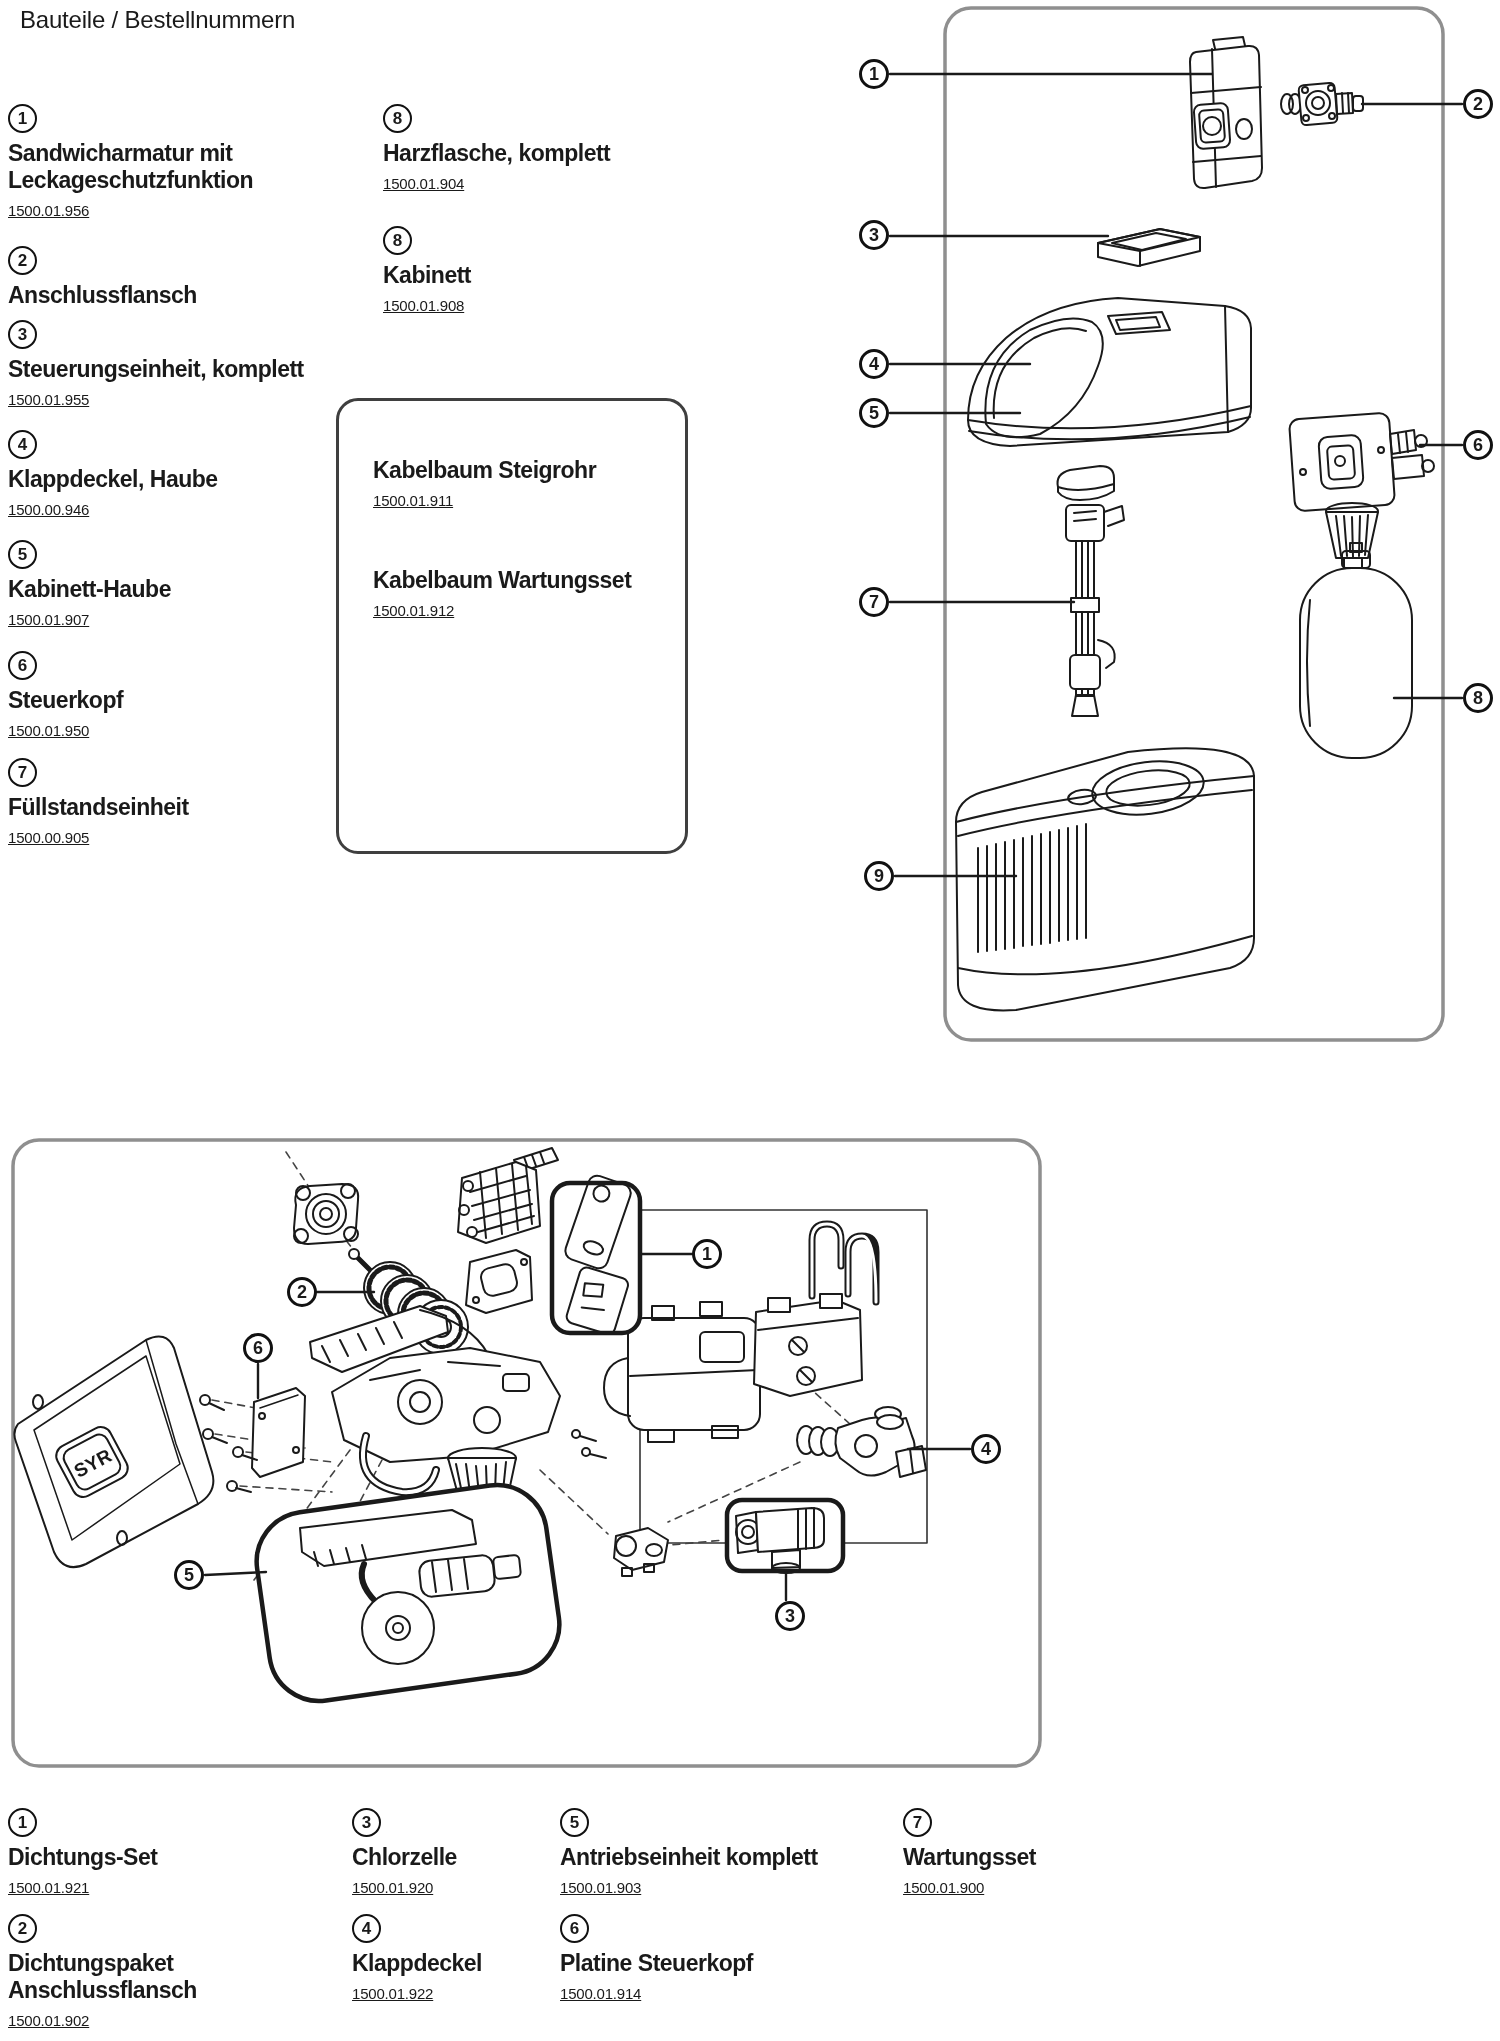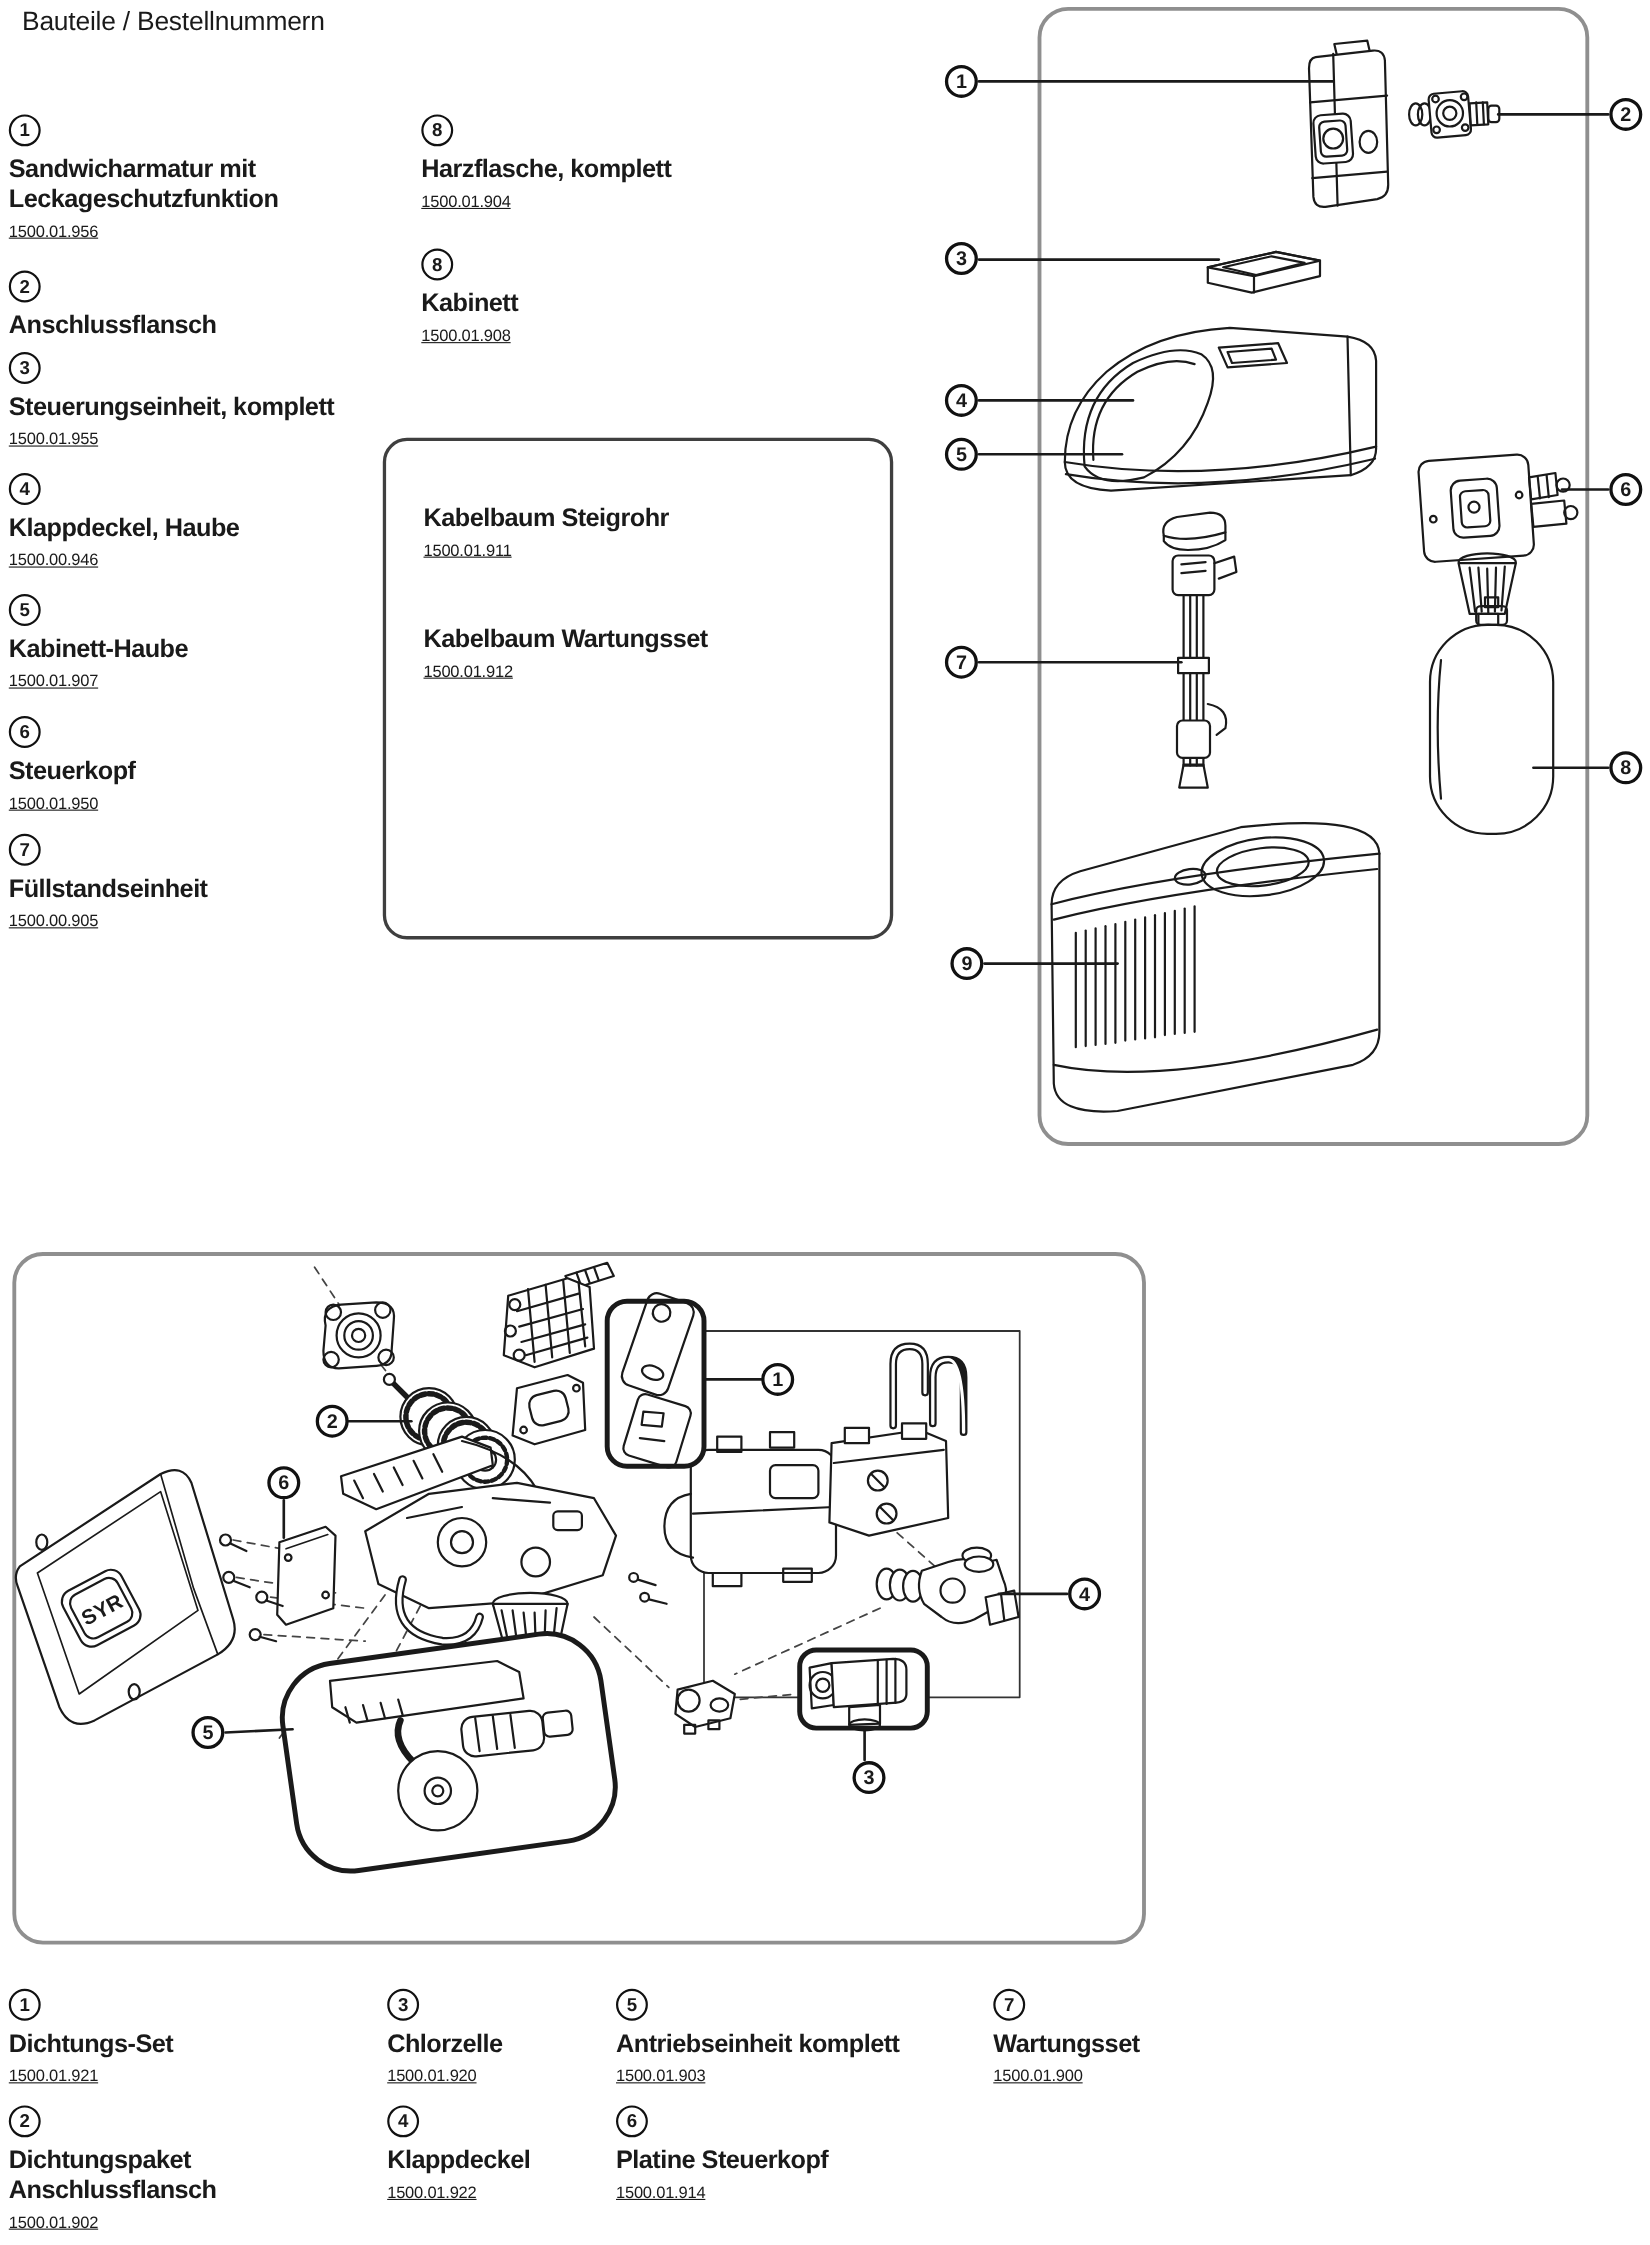--- a/index.html
+++ b/index.html
@@ -9,21 +9,21 @@
   .title{position:absolute;left:20px;top:6px;font-size:24px;letter-spacing:-0.2px;z-index:2;}
   .entry{position:absolute;z-index:2;}
   .co{width:29px;height:29px;border:2.5px solid #111;border-radius:50%;background:#fff;
       display:flex;align-items:center;justify-content:center;
       font-size:17px;font-weight:bold;margin-bottom:7px;box-sizing:border-box;}
   .pname{font-size:23px;font-weight:bold;line-height:27px;letter-spacing:-0.5px;}
   .pnum{font-size:15px;font-weight:400;line-height:27px;margin-top:3px;letter-spacing:-0.2px;text-decoration:underline;}
   .dco{position:absolute;width:30px;height:30px;border:3px solid #111;border-radius:50%;
        background:#fff;display:flex;align-items:center;justify-content:center;
        font-size:18px;font-weight:bold;box-sizing:border-box;z-index:3;}
-  .cablebox{position:absolute;left:348px;top:398px;width:464px;height:456px;
+  .cablebox{position:absolute;left:336px;top:398px;width:352px;height:456px;
             border:3.5px solid #3f3f3f;border-radius:22px;box-sizing:border-box;z-index:2;}
   .cablebox .entry{position:absolute;}
 </style>
 </head>
 <body>
 
 <div class="page">
 
   <svg class="art" width="1500" height="2041" viewBox="0 0 1500 2041">
 

